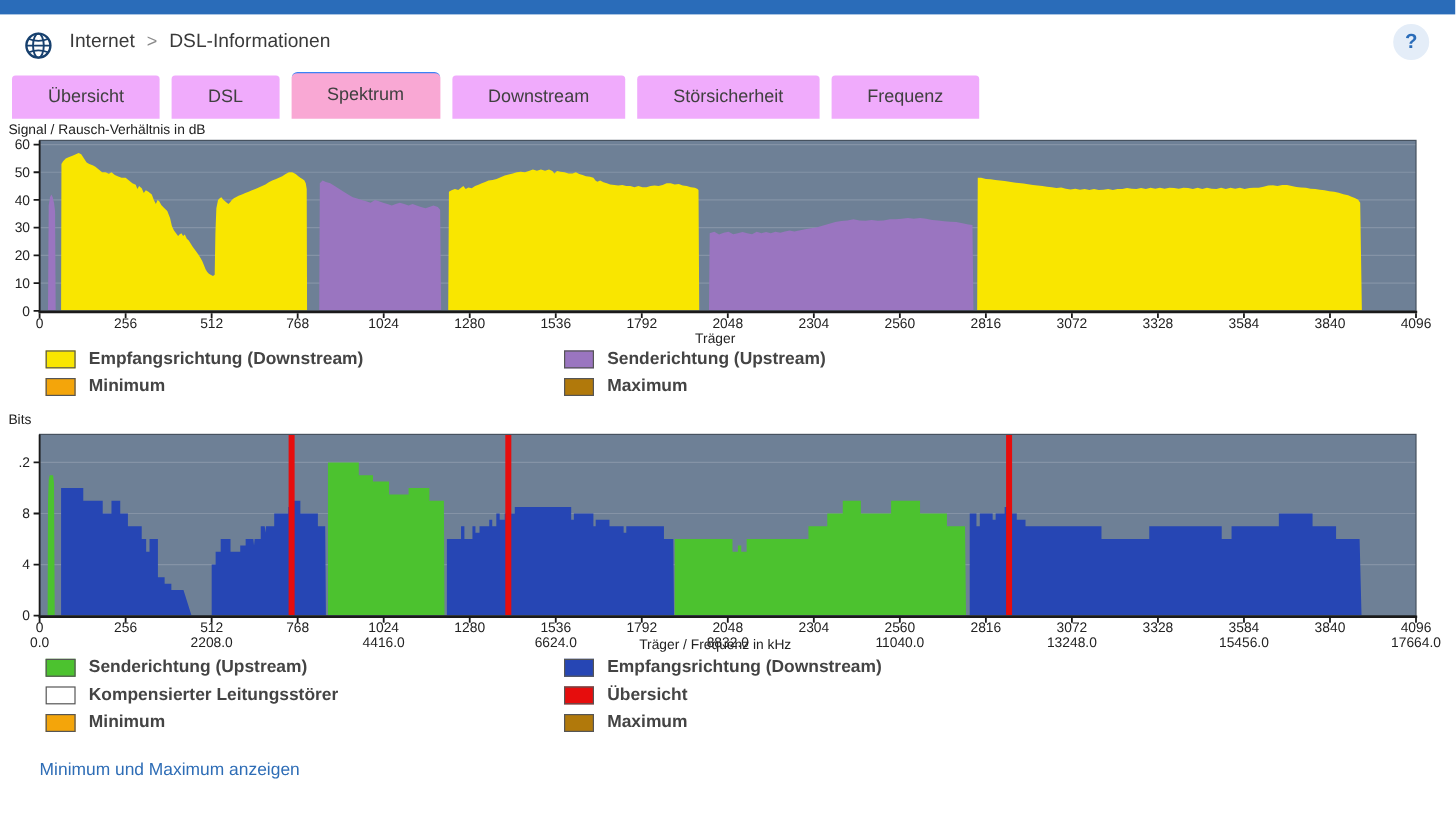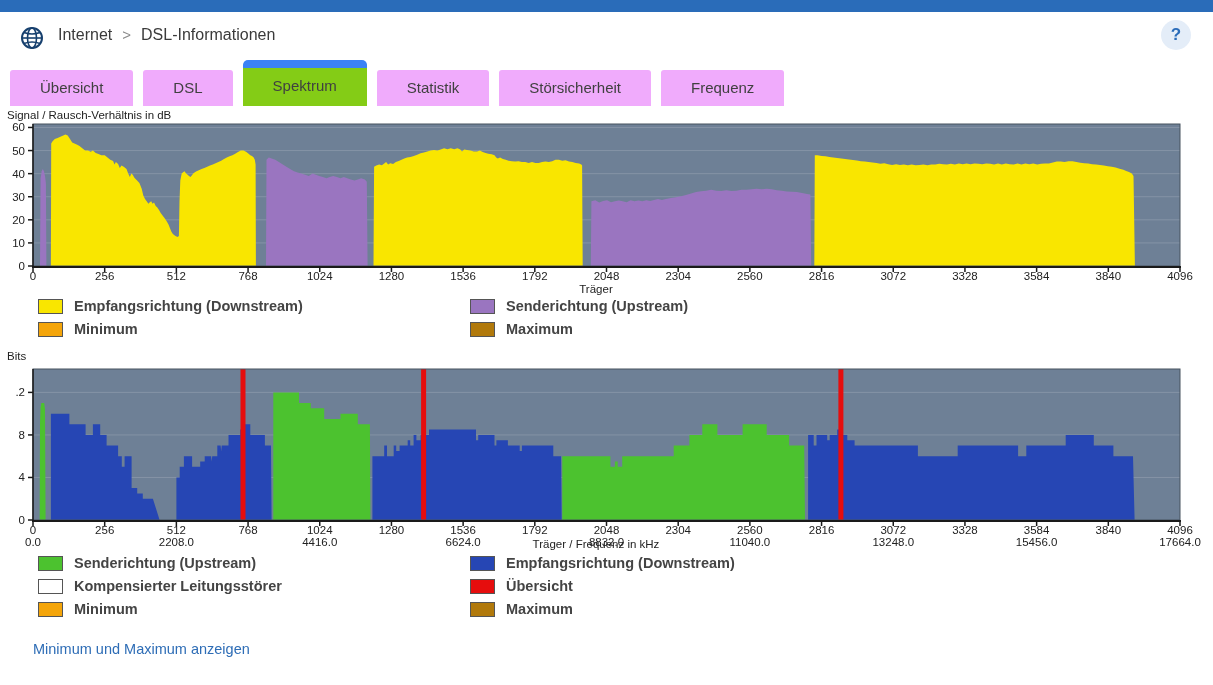--- a/index.html
+++ b/index.html
@@ -10,21 +10,21 @@
   .crumb-row .globe{width:24px;height:24px;margin-right:14px;flex:0 0 auto;}
   .crumb{font-size:16px;color:#3a3a3a;}
   .crumb-sep{color:#8a8a8a;margin:0 10px;font-size:15px;}
   .help-btn{position:absolute;right:22px;top:8px;width:30px;height:30px;border-radius:50%;
     background:#e4edf8;color:#2a6cb9;font-weight:bold;font-size:17px;display:flex;
     align-items:center;justify-content:center;cursor:pointer;border:none;}
   
   .tabs{display:flex;gap:10px;align-items:flex-end;padding:0 0 0 10px;}
   .tab{background:#f0abfc;color:#404040;font-size:15px;height:36px;line-height:36px;
     padding:0 30px;border-radius:3px 3px 0 0;cursor:pointer;white-space:nowrap;}
-  .tab.active{background:#84cc16;border-top:8px solid #3b82f6;height:38px;line-height:36px;
+  .tab.active{background:#f9a8d4;border-top:1px solid #3b82f6;height:38px;line-height:36px;
     border-radius:5px 5px 0 0;}
   
   svg{display:block;}
   svg text{font-family:"Liberation Sans",sans-serif;fill:#222;}
   
   .legend{display:grid;grid-template-columns:432px auto;margin:2px 0 0 38px;font-weight:bold;}
   .legend-col{display:flex;flex-direction:column;gap:7px;}
   .legend-item{display:flex;align-items:center;font-size:14.5px;color:#444;}
   .swatch{width:23px;height:13px;border:1px solid #555;margin-right:11px;flex:0 0 auto;}
   .mm-link{display:inline-block;margin:24px 0 0 33px;font-size:14.5px;color:#2e6db6;
@@ -47,21 +47,21 @@
     <span class="crumb">Internet</span>
     <span class="crumb-sep">&gt;</span>
     <span class="crumb">DSL-Informationen</span>
     <button class="help-btn">?</button>
   </div>
 
   <div class="tabs">
     <div class="tab">Übersicht</div>
     <div class="tab">DSL</div>
     <div class="tab active">Spektrum</div>
-    <div class="tab">Statistik</div>
+    <div class="tab">Downstream</div>
     <div class="tab">Störsicherheit</div>
     <div class="tab">Frequenz</div>
   </div>
 
   <main>
     <svg width="1213" height="190">
         <rect x="33" y="18" width="1147" height="142" fill="#6e8096"></rect>
         <line x1="33" y1="136.91056910569105" x2="1180" y2="136.91056910569105" stroke="#8593a6" stroke-width="1"></line>
         <line x1="33" y1="113.8211382113821" x2="1180" y2="113.8211382113821" stroke="#8593a6" stroke-width="1"></line>
         <line x1="33" y1="90.73170731707317" x2="1180" y2="90.73170731707317" stroke="#8593a6" stroke-width="1"></line>

